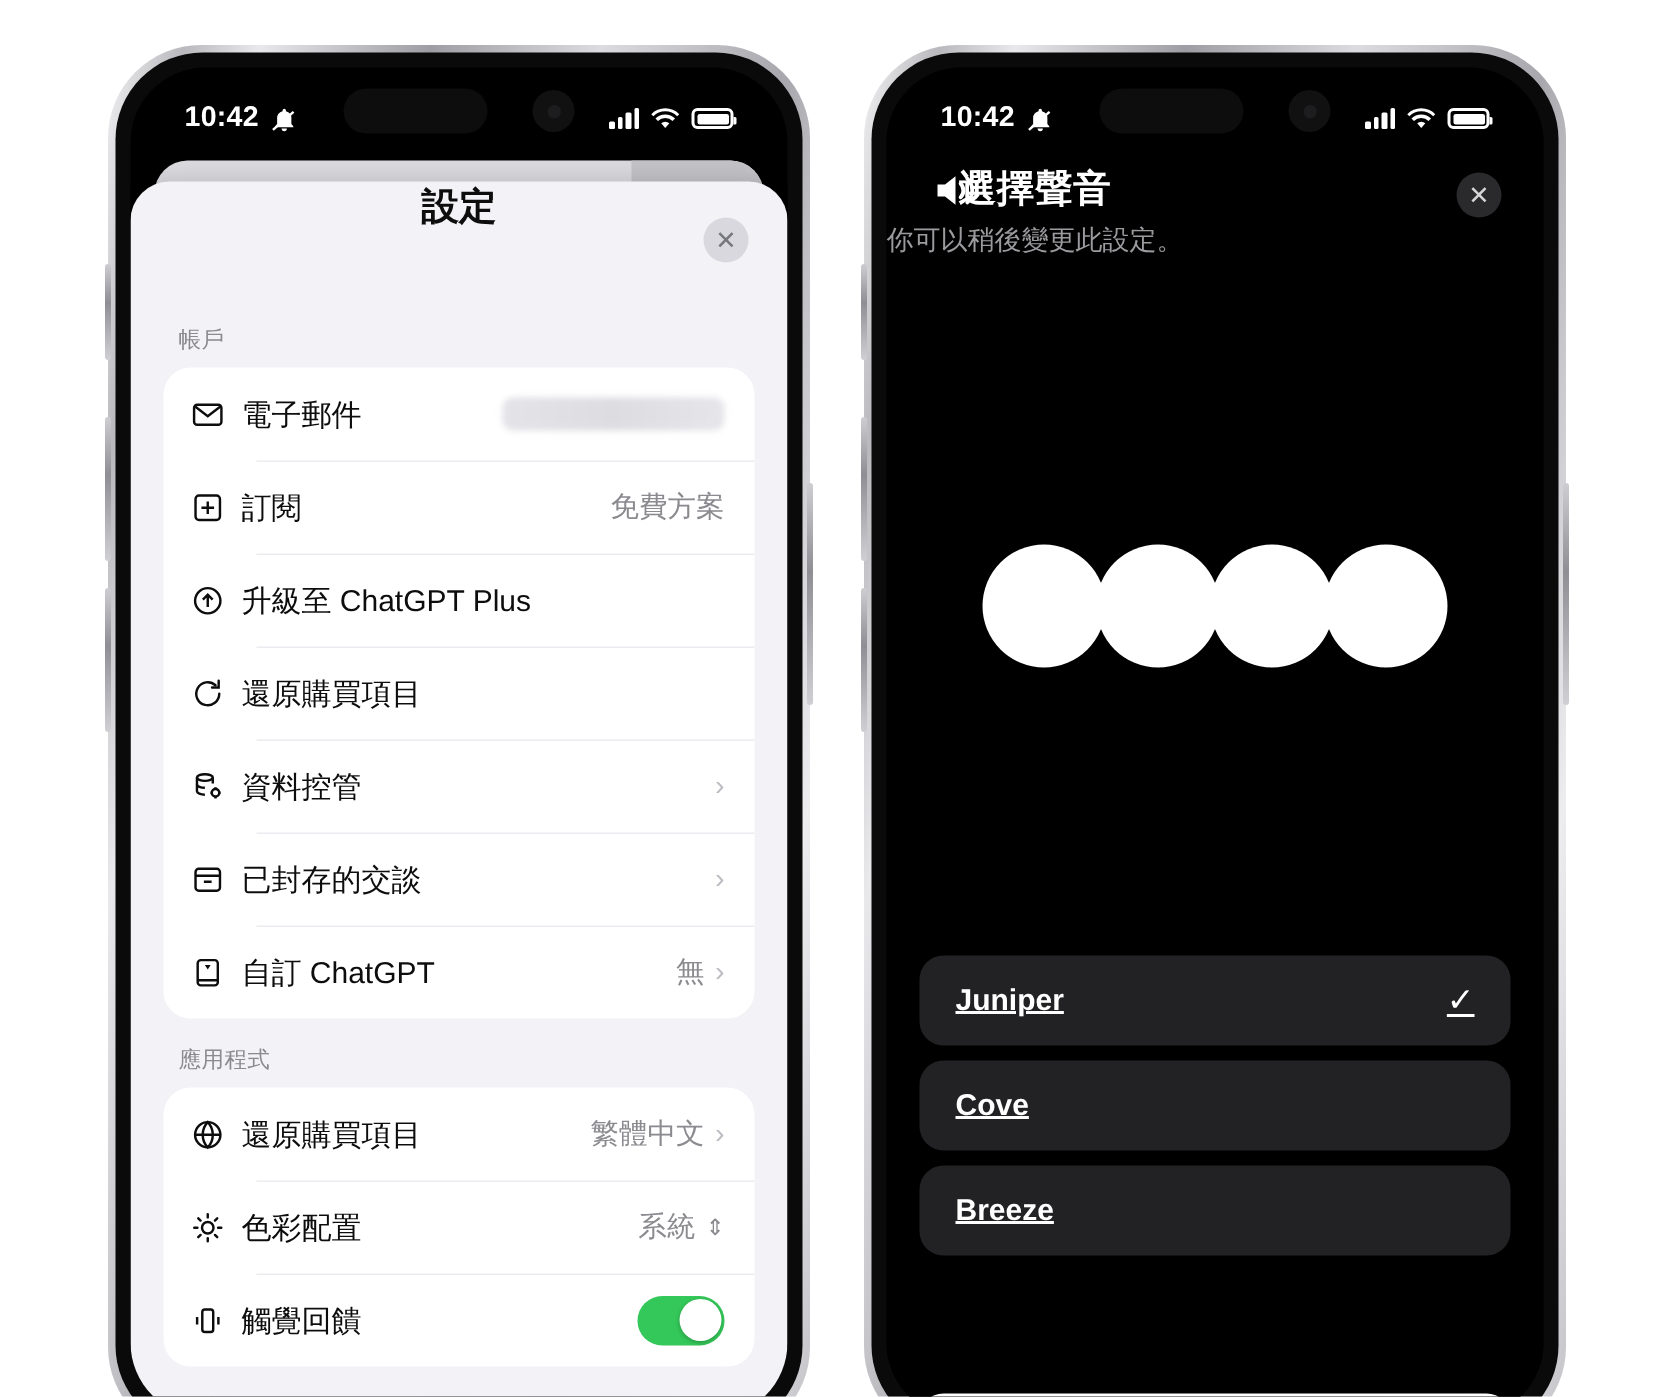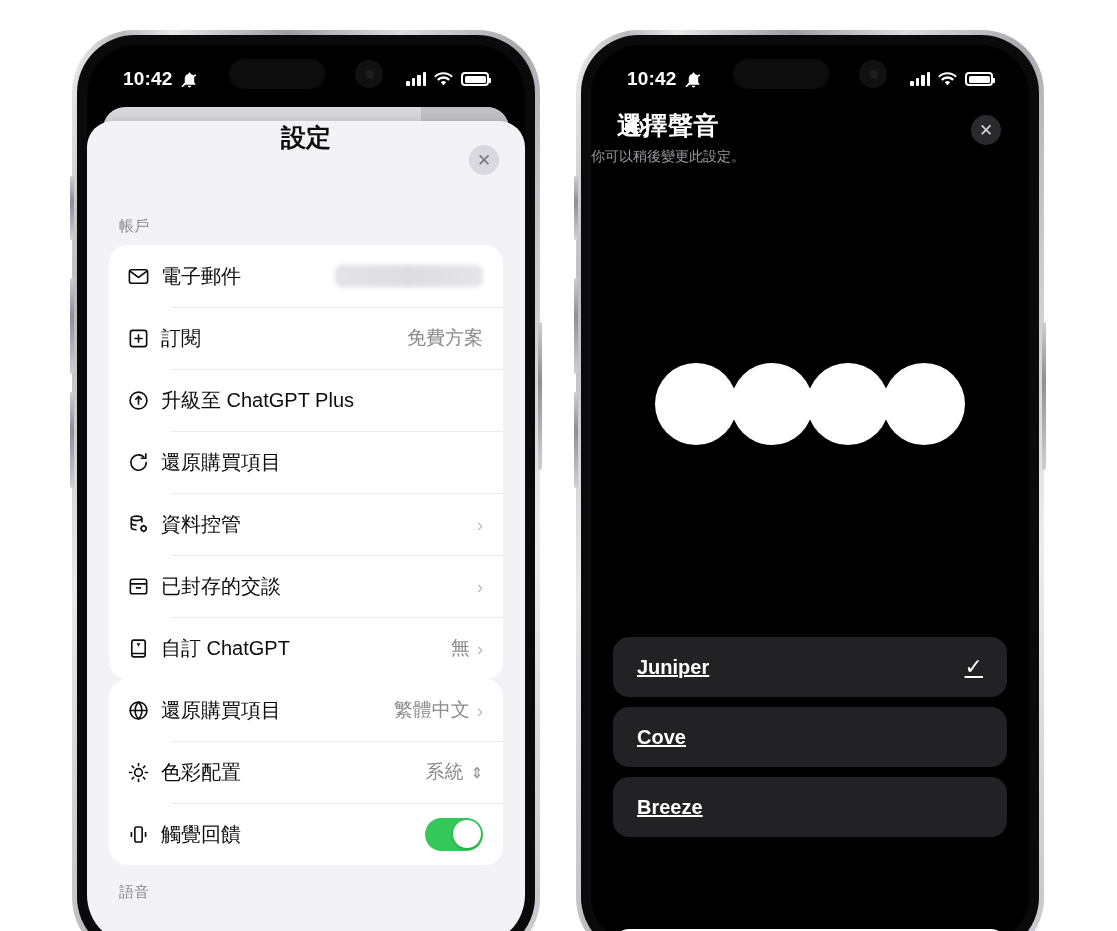--- a/index.html
+++ b/index.html
@@ -176,21 +176,21 @@
 
   
   .vp { position: absolute; inset: 0; background:#000; color:#fff; }
   .vp-head {
     position: relative; height: 92px;
     display:flex; align-items:flex-start; justify-content:flex-start;
     padding-top: 8px;
   }
   .vp-titles { text-align:center; }
   .vp-title { font-size: 25px; font-weight: 700; letter-spacing:.5px; }
-  .vp-sub { font-size: 14px; color:#9b9b9f; margin-top: 6px; }
+  .vp-sub { font-size: 18px; color:#9b9b9f; margin-top: 6px; }
   .vp-speaker {
     position:absolute; left: 30px; top: 12px;
     display:flex; align-items:center;
   }
   .vp-close {
     position:absolute; right: 28px; top: 14px;
     width: 30px; height:30px; border-radius:50%;
     background:#2a2a2c; color:#d5d5d8;
     display:flex; align-items:center; justify-content:center;
     font-size: 17px; line-height:1;
@@ -367,20 +367,21 @@
                   </svg>
                 </span>
                 <span class="row-label">自訂 ChatGPT</span>
                 <span class="row-val">
                   <span>無</span>
                   <span class="chev">›</span>
                 </span>
               </div>
             </div>
 
+            <div class="sec-label">應用程式</div>
             <div class="card">
 
               <div class="row">
                 <span class="row-ico">
                   <svg width="23" height="23" viewBox="0 0 24 24" fill="none" stroke="#0d0d0d" stroke-width="1.7">
                     <circle cx="12" cy="12" r="8.8"></circle>
                     <path d="M3.2 12h17.6M12 3.2c2.4 2.4 3.5 5.5 3.5 8.8s-1.1 6.4-3.5 8.8c-2.4-2.4-3.5-5.5-3.5-8.8S9.6 5.6 12 3.2z"></path>
                   </svg>
                 </span>
                 <span class="row-label">還原購買項目</span>

